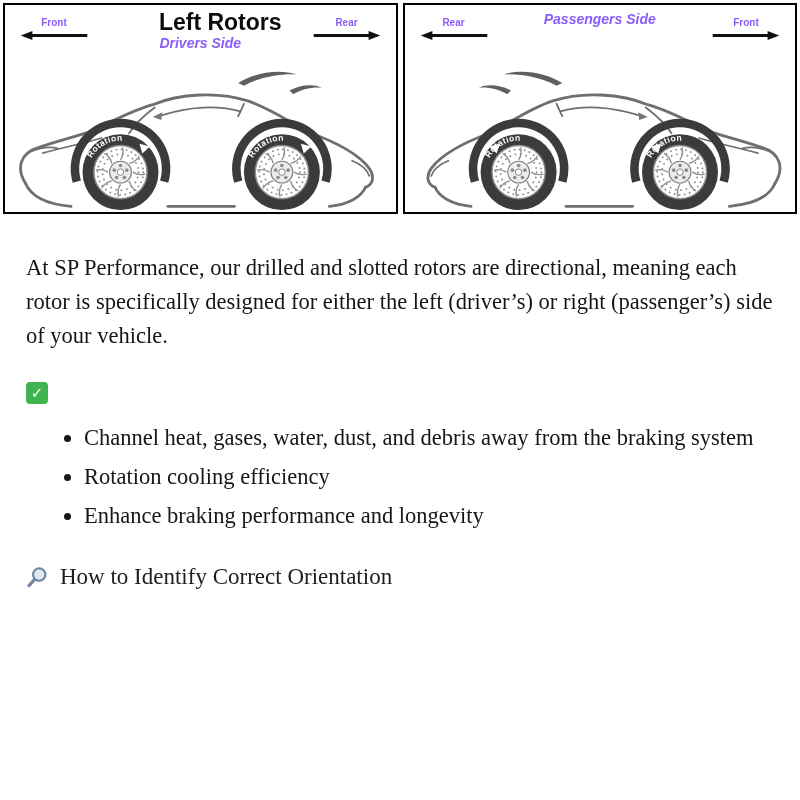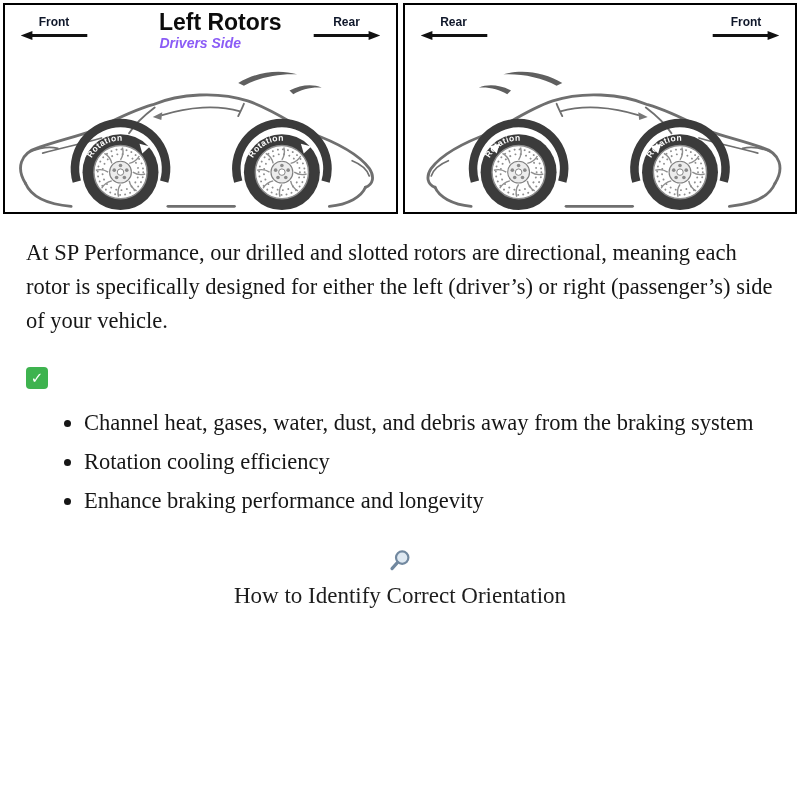--- a/index.html
+++ b/index.html
@@ -5,32 +5,32 @@
   html,body { margin:0; padding:0; background:#ffffff; }
   body { width:800px; font-family:"Liberation Serif", serif; color:#161616; }
 
   
   .diagram { display:flex; gap:5px; padding:3px 3px 0 3px; box-sizing:border-box; }
   .panel { flex:1; border:2.5px solid #000; background:#fff; min-width:0; }
   .panel-header { position:relative; height:52px; padding-top:5px; }
   .dir { position:absolute; top:7px; width:82px; text-align:center; }
   .dir-left  { left:8px; }
   .dir-right { right:8px; }
-  .dir-text { font-family:"Liberation Sans", sans-serif; font-weight:bold; font-size:12px; color:#0f172a; }
+  .dir-text { font-family:"Liberation Sans", sans-serif; font-weight:bold; font-size:10px; color:#8b5cf6; }
   .dir-arrow { display:block; width:74px; height:9px; margin:1px auto 0; }
   .panel-title { text-align:center; font-family:"Liberation Sans", sans-serif; font-weight:bold; font-size:23px; color:#0c0c0c; line-height:1.05;padding-left:40px; }
   .panel-subtitle { text-align:center; font-family:"Liberation Sans", sans-serif; font-weight:bold; font-style:italic; font-size:14px; color:#8b5cf6; margin-top:1px; }
   .car-svg { display:block; width:100%; height:150px; }
   .rot { font-family:"Liberation Sans", sans-serif; font-weight:bold; font-size:9px; fill:#ffffff; letter-spacing:.4px; }
 
   
   .article { padding:8px 26px 6px 26px; font-size:22.5px; }
-  .article p { margin:14px 0; line-height:1.5; }
+  .article p { margin:29px 0; line-height:1.5; }
   .heading { display:flex; align-items:center; gap:11px; font-size:23px; font-weight:bold; margin:30px 0 18px; }
-  .heading.plain { font-weight:normal; color:#1d1d1d; margin:32px 0 20px;flex-direction:column; }
+  .heading.plain { font-weight:normal; color:#1d1d1d; margin:32px 0 20px; }
   .article ul { margin:12px 0 26px; padding-left:46px; }
   .article li { margin:6px 12px; line-height:1.45; }
 
   .check-icon { display:inline-flex; align-items:center; justify-content:center;
     width:22px; height:22px; border-radius:4px; background:#3eb34f; color:#fff;
     font-family:"DejaVu Sans", sans-serif; font-size:15px; font-weight:bold; flex:0 0 auto; }
   .mag-icon { width:23px; height:23px; flex:0 0 auto; }
 </style>
 </head>
 <body>
@@ -122,20 +122,21 @@
 
   <div class="panel">
     <div class="panel-header">
       <div class="dir dir-left">
         <span class="dir-text">Rear</span>
         <svg class="dir-arrow" viewBox="0 0 74 10">
           <path d="M 0 5 L 13 0 L 13 3.4 L 74 3.4 L 74 6.6 L 13 6.6 L 13 10 Z" fill="#111"></path>
         </svg>
       </div>
       <div>
+        <div class="panel-subtitle">Passengers Side</div>
       </div>
       <div class="dir dir-right">
         <span class="dir-text">Front</span>
         <svg class="dir-arrow" viewBox="0 0 74 10">
           <path d="M 74 5 L 61 0 L 61 3.4 L 0 3.4 L 0 6.6 L 61 6.6 L 61 10 Z" fill="#111"></path>
         </svg>
       </div>
     </div>
 
     <svg class="car-svg" viewBox="0 0 392 158" preserveAspectRatio="xMidYMax meet">

